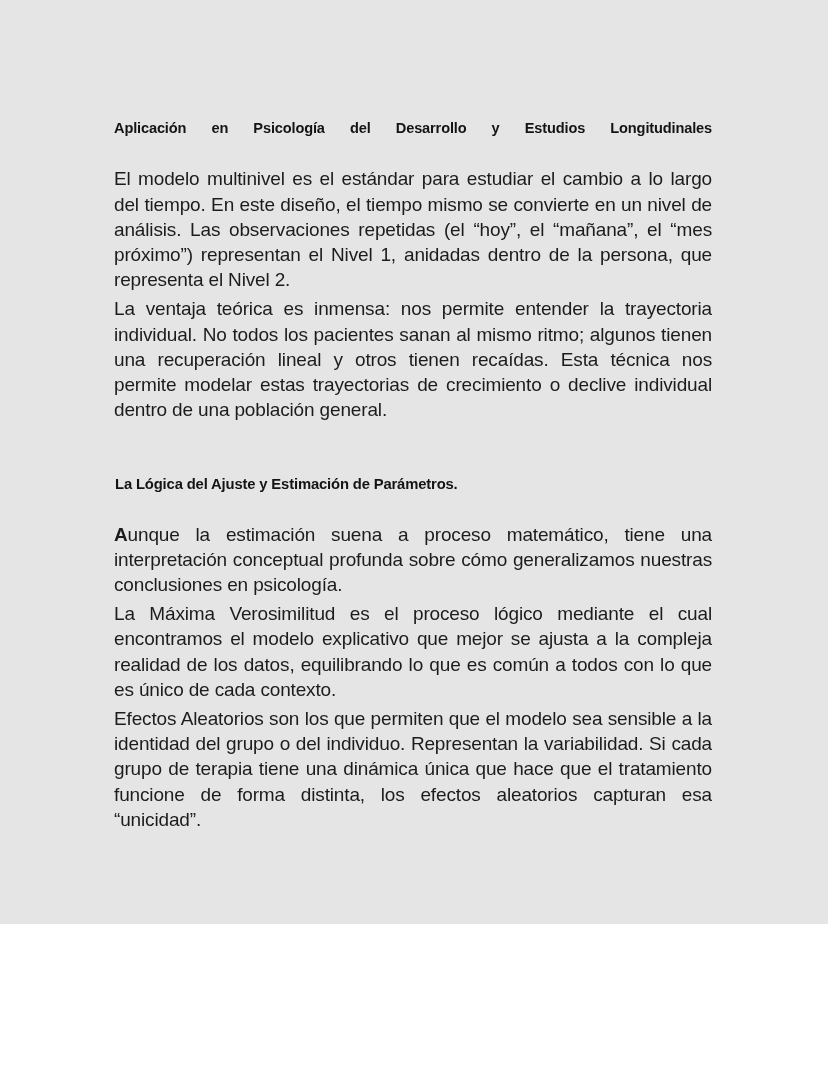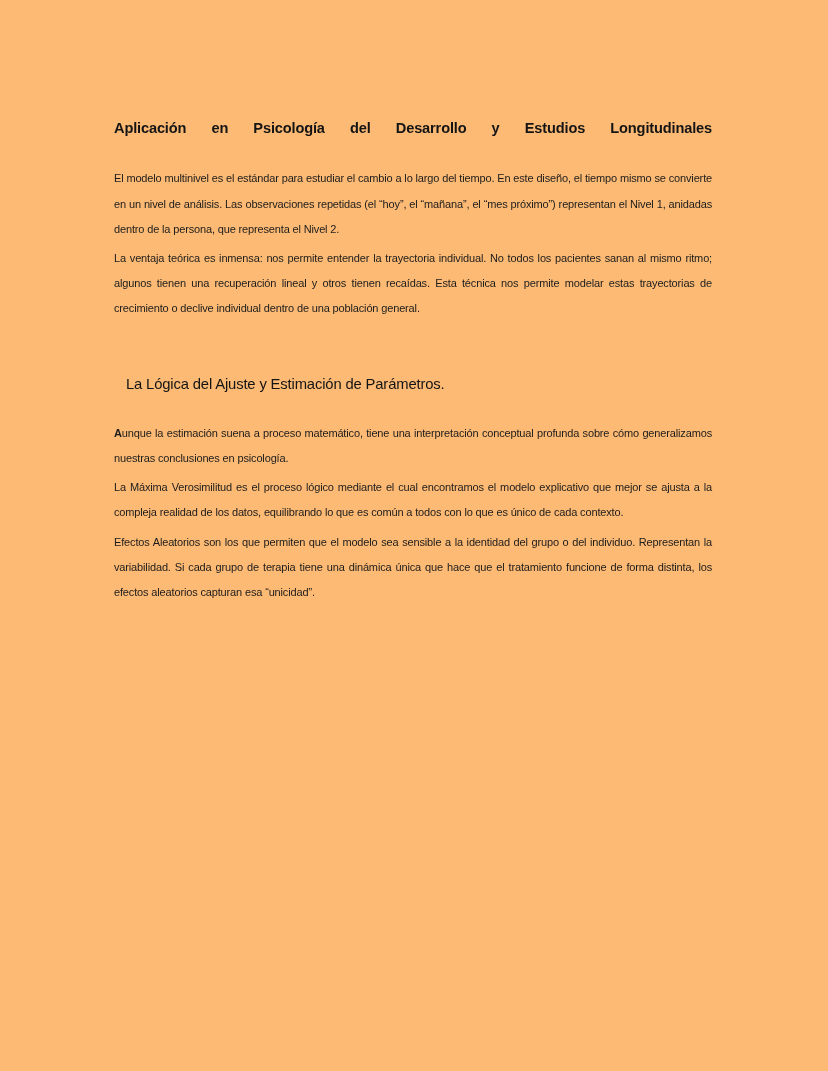--- a/index.html
+++ b/index.html
@@ -11,35 +11,35 @@
     height: 1071px;
     background: #ffffff;
     font-family: "Liberation Sans", "DejaVu Sans", sans-serif;
     color: #1c1c1c;
     overflow: hidden;
   }
 
   .page {
     position: relative;
     width: 828px;
-    height: 1071px;
-    background: #fdba74;
+    height: 924px;
+    background: #e5e5e5;
     box-sizing: border-box;
   }
 
   .content {
     position: absolute;
     left: 114px;
     top: 116px;
     width: 598px;
   }
 
   
   .block {
-    font-size: 11px;
+    font-size: 19px;
     line-height: 25.2px;
     letter-spacing: -0.15px;
     text-align: justify;
     text-justify: inter-word;
     color: #1c1c1c;
     margin: 0;
     -webkit-font-smoothing: antialiased;
   }
 
   .block + .block {
@@ -60,26 +60,26 @@
   
   .heading-justified::after {
     content: "";
     display: inline-block;
     width: 100%;
     height: 0;
   }
 
   
   .heading-plain {
-    font-weight: 400;
+    font-weight: 700;
     font-size: 14.8px;
     line-height: 25.2px;
     letter-spacing: -0.15px;
     color: #141414;
-    margin: 12px;
+    margin: 1px;
     text-align: left;
   }
 
   
   .lead-para {
     margin-top: 0;
   }
 
   .section-gap {
     margin-top: 50px;

